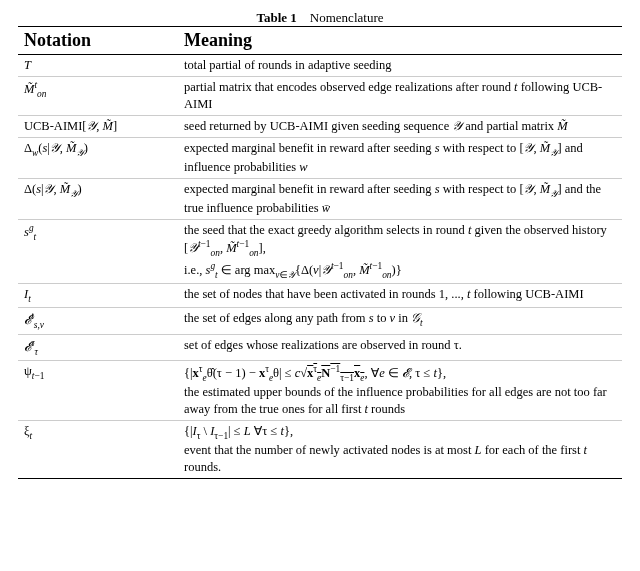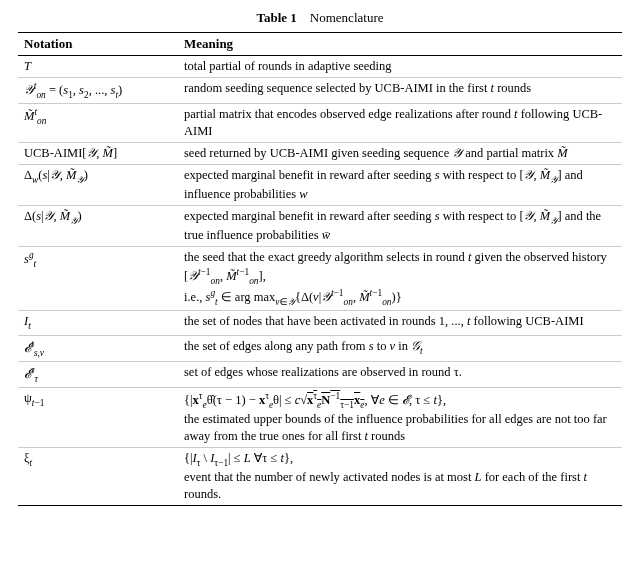--- a/index.html
+++ b/index.html
@@ -8,40 +8,39 @@
       font-family: "Times New Roman", Times, serif;
       font-size: 12.5px;
       color: #000;
       width: 640px;
       min-height: 571px;
       padding: 10px 18px;
     }
     .table-title {
       text-align: center;
       font-size: 13px;
-      margin-bottom: 6px;
     }
     .table-title .table-label {
       font-weight: bold;
     }
     table {
       width: 100%;
       border-collapse: collapse;
       border-top: 1.5px solid #000;
       border-bottom: 1.5px solid #000;
     }
     thead tr {
       border-bottom: 1px solid #000;
     }
     th {
       font-weight: bold;
       padding: 3px 6px;
       text-align: left;
       vertical-align: bottom;
-      font-size: 13px;
+      font-size: 18px;
     }
     td {
       padding: 2px 6px;
       vertical-align: top;
       font-size: 12.5px;
       line-height: 1.35;
     }
     td:first-child {
       white-space: nowrap;
       width: 160px;
@@ -64,24 +63,20 @@
   <thead>
     <tr>
       <th>Notation</th>
       <th>Meaning</th>
     </tr>
   </thead>
   <tbody id="table-body">
   <tr>
         <td><i>T</i></td>
         <td>total partial of rounds in adaptive seeding</td>
-      </tr>
-      <tr class="row-border-top">
-        <td><i>𝒴</i><sup><i>t</i></sup><sub><i>on</i></sub> = (<i>s</i><sub>1</sub>, <i>s</i><sub>2</sub>, ..., <i>s</i><sub><i>t</i></sub>)</td>
-        <td>random seeding sequence selected by UCB-AIMI in the first <i>t</i> rounds</td>
       </tr>
       <tr class="row-border-top">
         <td><i>M̃</i><sup><i>t</i></sup><sub><i>on</i></sub></td>
         <td>partial matrix that encodes observed edge realizations after round <i>t</i> following UCB-AIMI</td>
       </tr>
       <tr class="row-border-top">
         <td>UCB-AIMI[<i>𝒴</i>, <i>M̃</i>]</td>
         <td>seed returned by UCB-AIMI given seeding sequence <i>𝒴</i> and partial matrix <i>M̃</i></td>
       </tr>
       <tr class="row-border-top">

